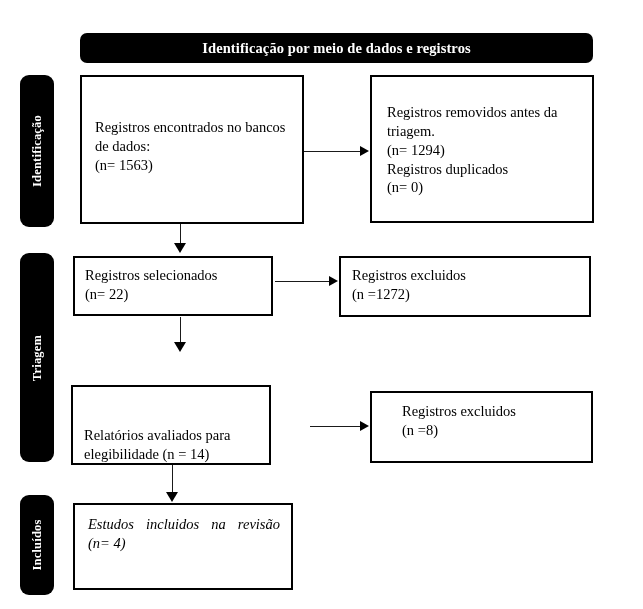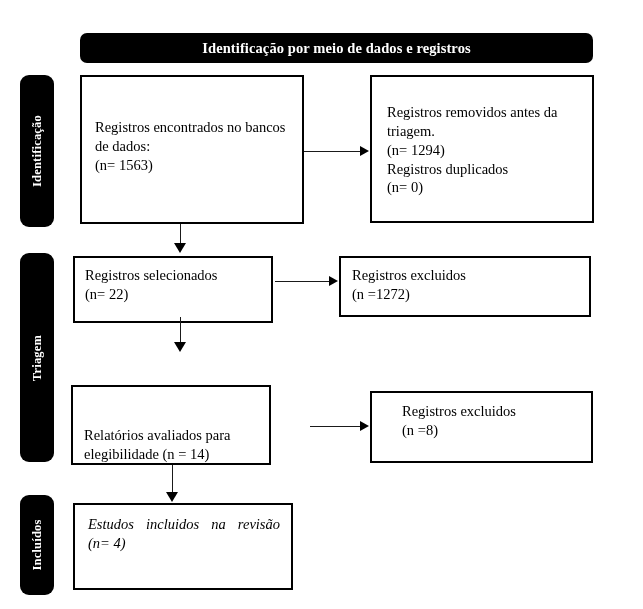--- a/index.html
+++ b/index.html
@@ -136,21 +136,21 @@
 Registros duplicados
  (n= 0)</div>
   </div>
 
   <div class="conn-h" style="left:304px; top:151px; width:57px;"></div>
   <div class="arrow-right" style="left:360px; top:146px;"></div>
 
   <div class="conn-v" style="left:180px; top:224px; height:22px;"></div>
   <div class="arrow-down" style="left:174px; top:243px;"></div>
 
-  <div class="flow-box" style="left:73px; top:256px; width:200px; height:67px;">
+  <div class="flow-box" style="left:73px; top:256px; width:200px; height:60px;">
     <div class="box-text" style="position:absolute; left:10px; top:8px; width:180px;">Registros selecionados
 (n= 22)</div>
   </div>
 
   <div class="flow-box" style="left:339px; top:256px; width:252px; height:61px;">
     <div class="box-text" style="position:absolute; left:11px; top:8px; width:230px;">Registros excluidos
 (n =1272)</div>
   </div>
 
   <div class="conn-h" style="left:275px; top:281px; width:55px;"></div>

